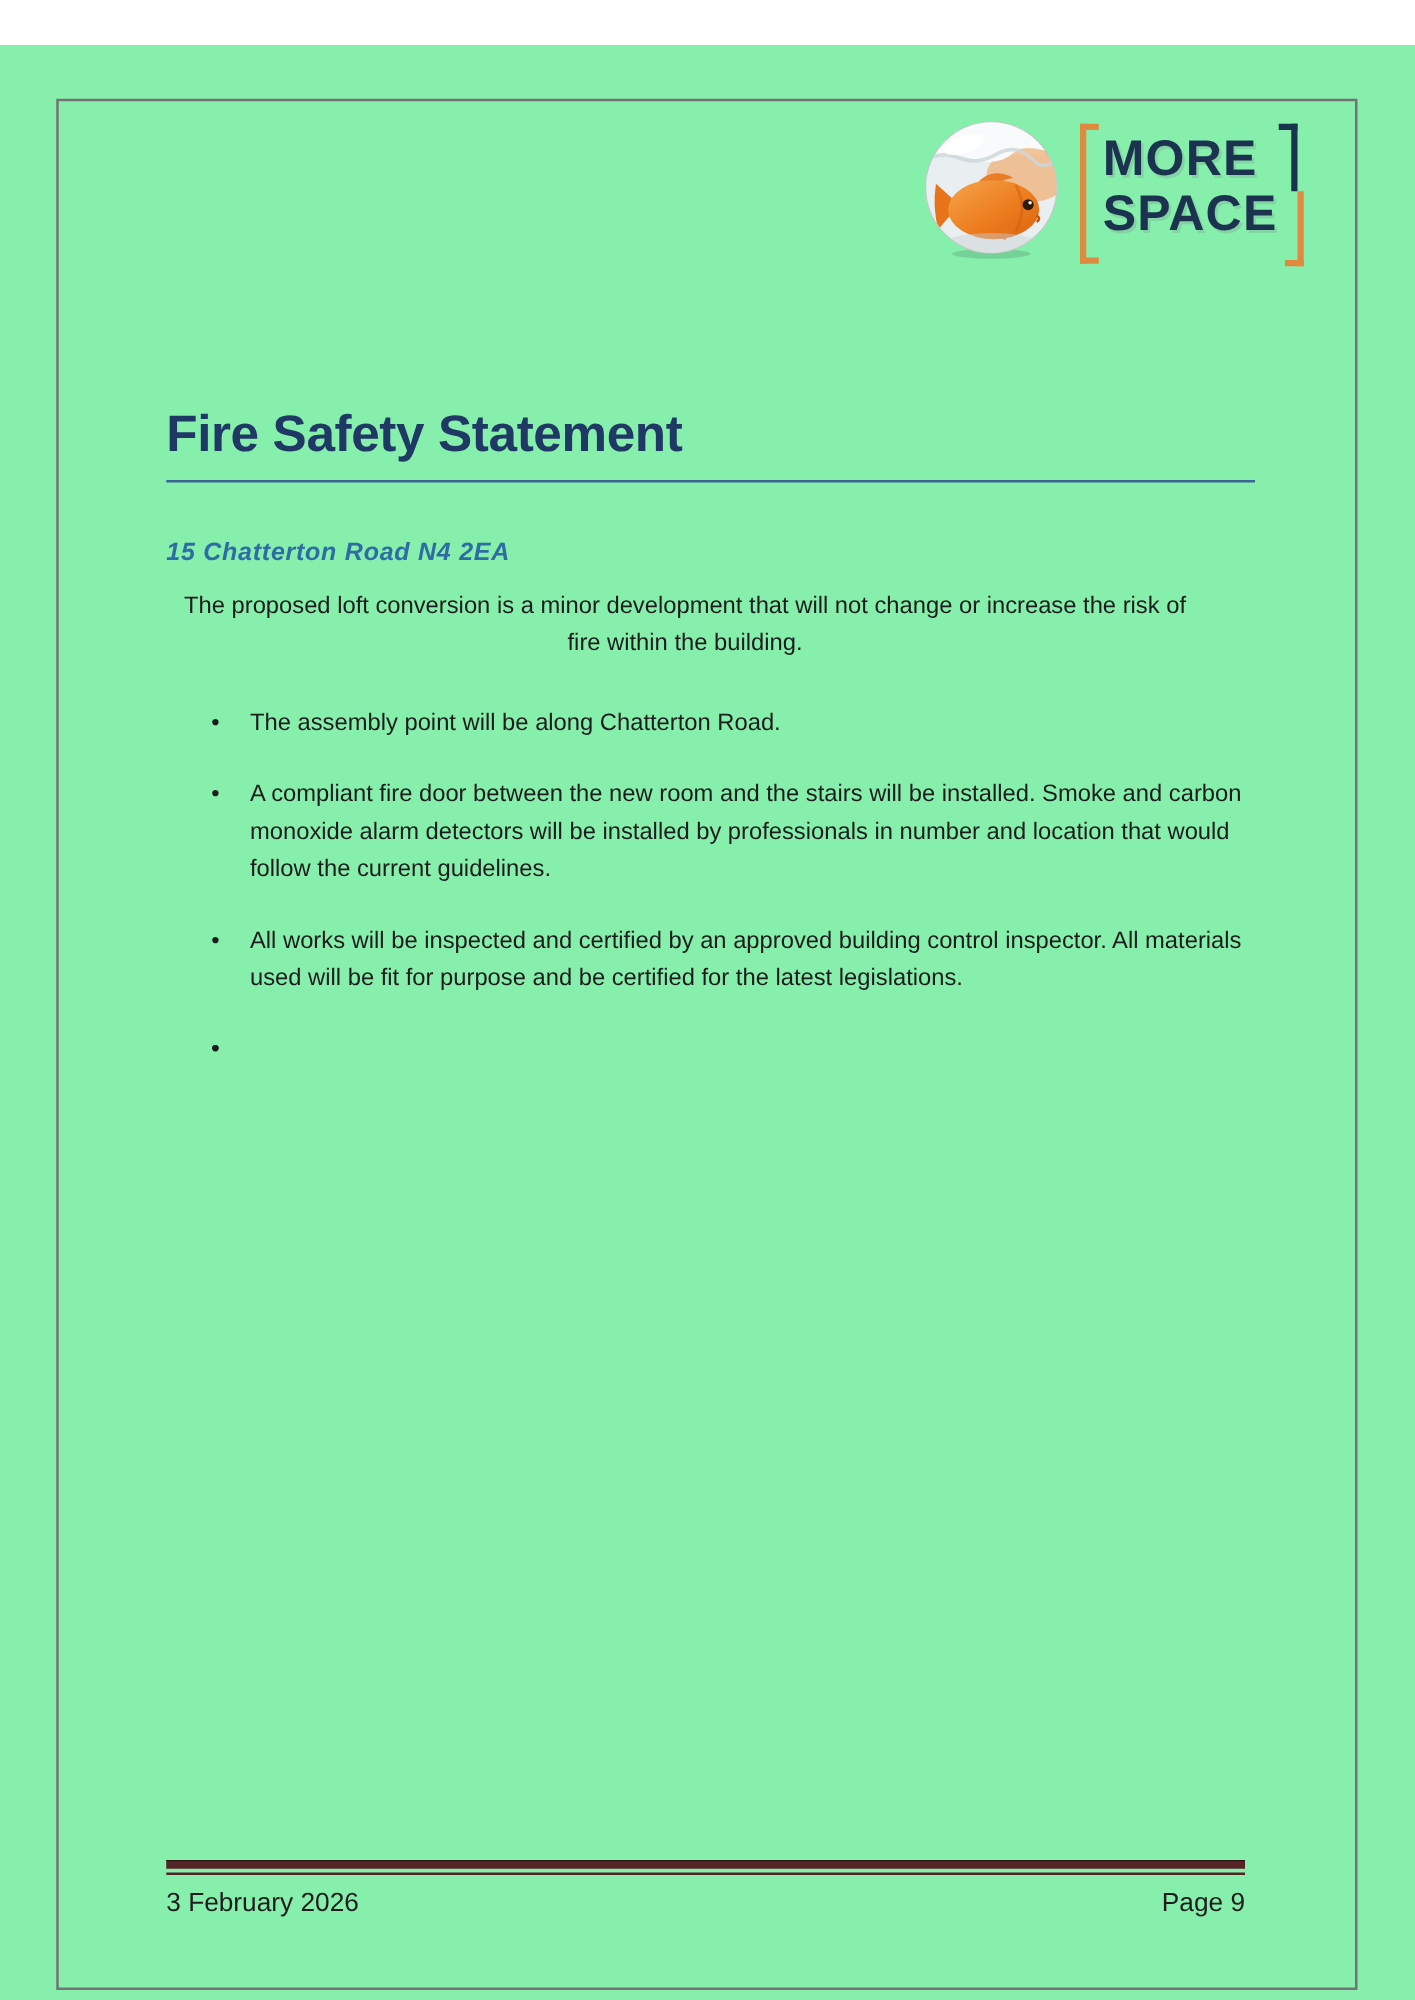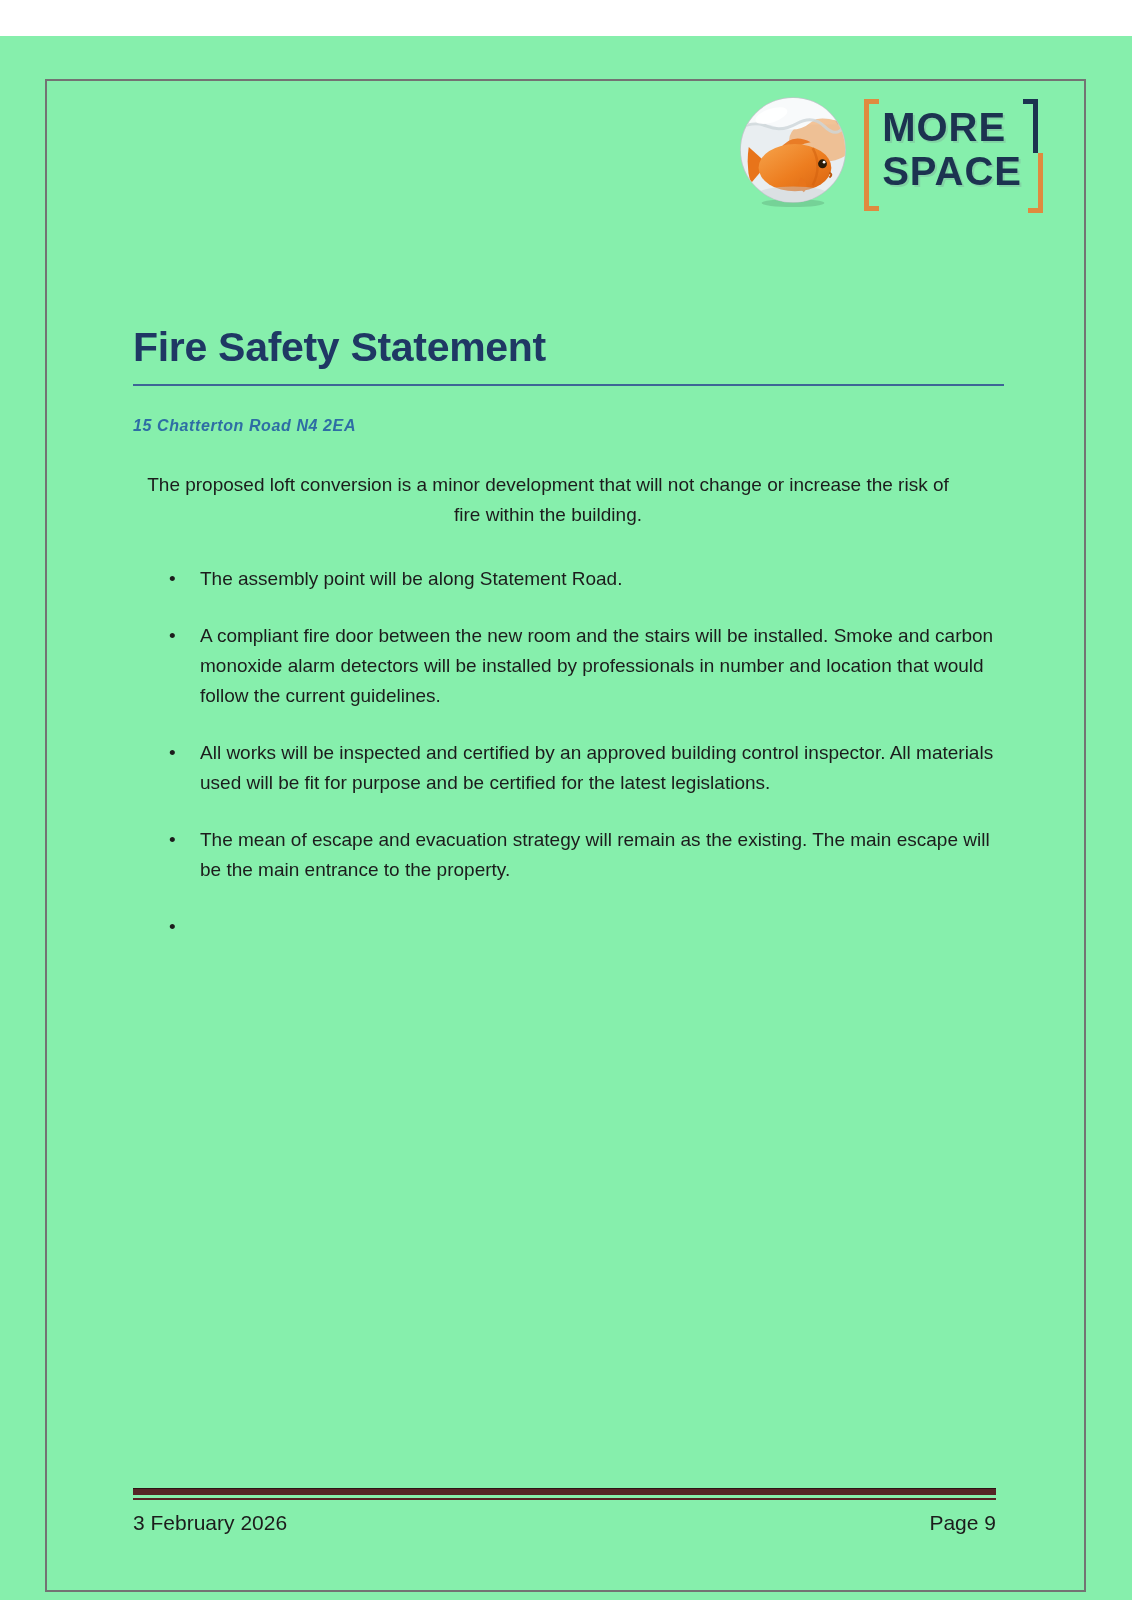--- a/index.html
+++ b/index.html
@@ -39,22 +39,22 @@
     border-right:5px solid #e08a3f; border-bottom:5px solid #e08a3f;
   }
   
   .title-block { position:absolute; left:133px; right:128px; top:286px; }
   .doc-title {
     font-size:41px; font-weight:600; color:#1f3864; letter-spacing:-0.3px;
     line-height:50px;
   }
   .title-rule { margin-top:12px; border-bottom:2px solid #3e6596; }
   .subtitle {
-    position:absolute; left:133px; top:381px;
-    font-size:16px; font-weight:700; font-style:italic; color:#2e6da4;
+    position:absolute; left:133px; top:395px;
+    font-size:20px; font-weight:700; font-style:italic; color:#2e6da4;
     letter-spacing:0.6px;
   }
   
   .body-text { position:absolute; left:133px; right:136px; top:434px; }
   .intro { font-size:19px; line-height:30px; max-width:830px; color:#1c1c1c;text-align:center; }
   .bullet-list { list-style:none; margin-top:34px; }
   .bullet-list li {
     position:relative; padding-left:67px; max-width:863px;
     font-size:19px; line-height:30px; margin-bottom:27px; color:#1c1c1c;
   }
@@ -131,33 +131,32 @@
     <div class="title-rule"></div>
   </div>
 
   <div class="subtitle">15 Chatterton Road N4 2EA</div>
 
   <div class="body-text">
     <p class="intro">The proposed loft conversion is a minor development that will not change or increase the risk of fire within the building.</p>
     <ul class="bullet-list">
       <li>
         <span class="bullet-marker">•</span>
-        <span>The assembly point will be along Statement Road.</span>
+        <span>The assembly point will be along Chatterton Road.</span>
       </li>
       <li>
         <span class="bullet-marker">•</span>
         <span>A compliant fire door between the new room and the stairs will be installed. Smoke and carbon monoxide alarm detectors will be installed by professionals in number and location that would follow the current guidelines.</span>
       </li>
       <li>
         <span class="bullet-marker">•</span>
         <span>All works will be inspected and certified by an approved building control inspector. All materials used will be fit for purpose and be certified for the latest legislations.</span>
       </li>
       <li>
         <span class="bullet-marker">•</span>
-        <span>The mean of escape and evacuation strategy will remain as the existing. The main escape will be the main entrance to the property.</span>
       </li>
       <li>
         <span class="bullet-marker">•</span>
       </li>
     </ul>
   </div>
 
   <div class="footer">
     <div class="footer-rule"></div>
     <div class="footer-row">

